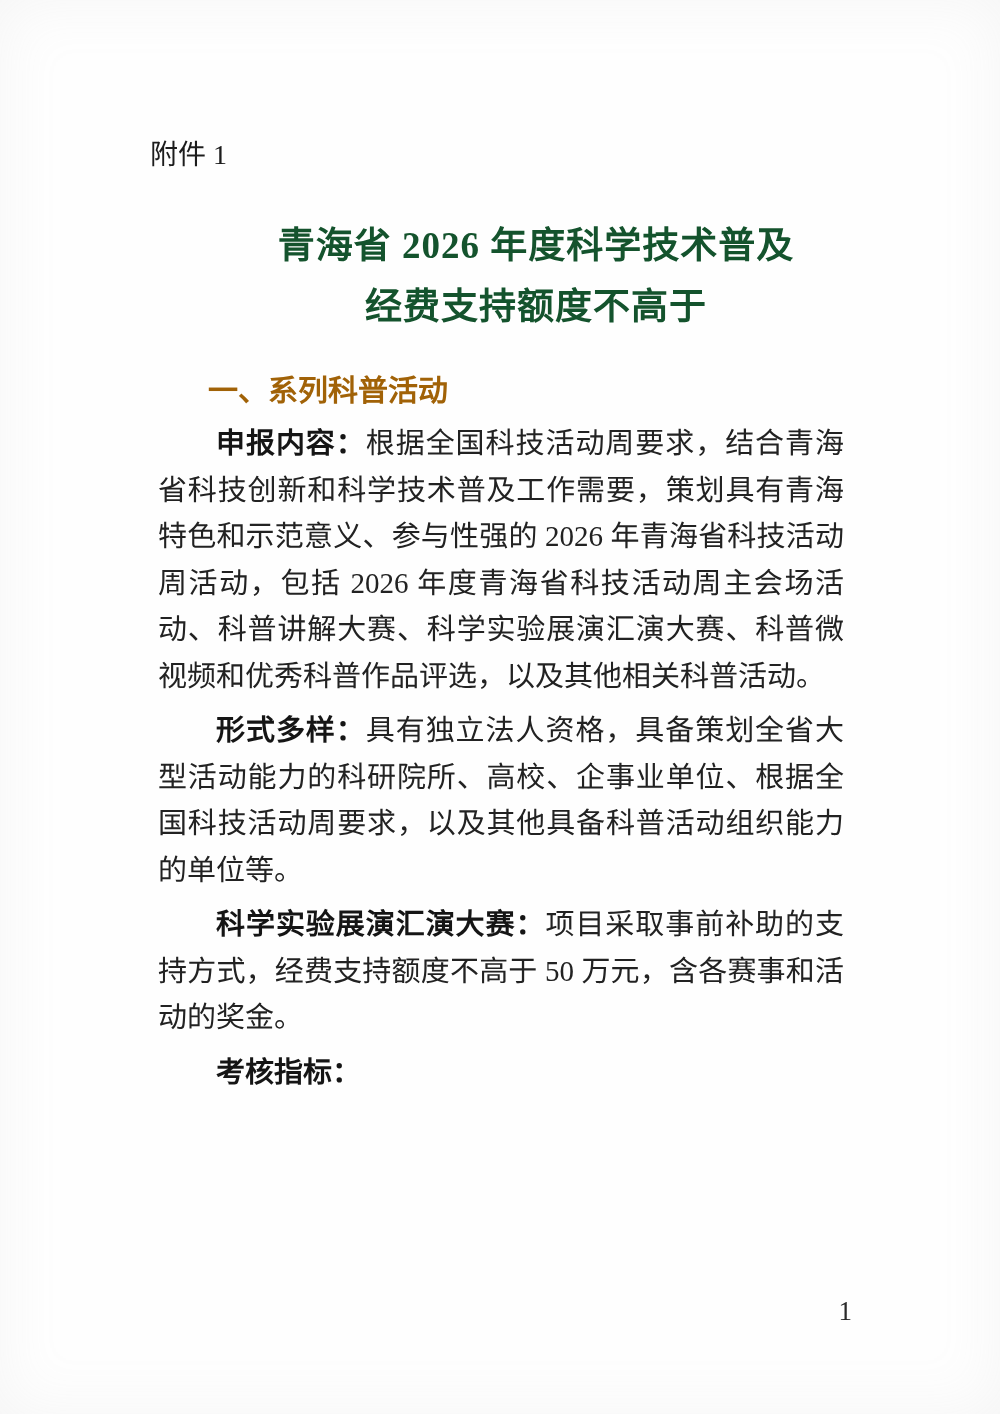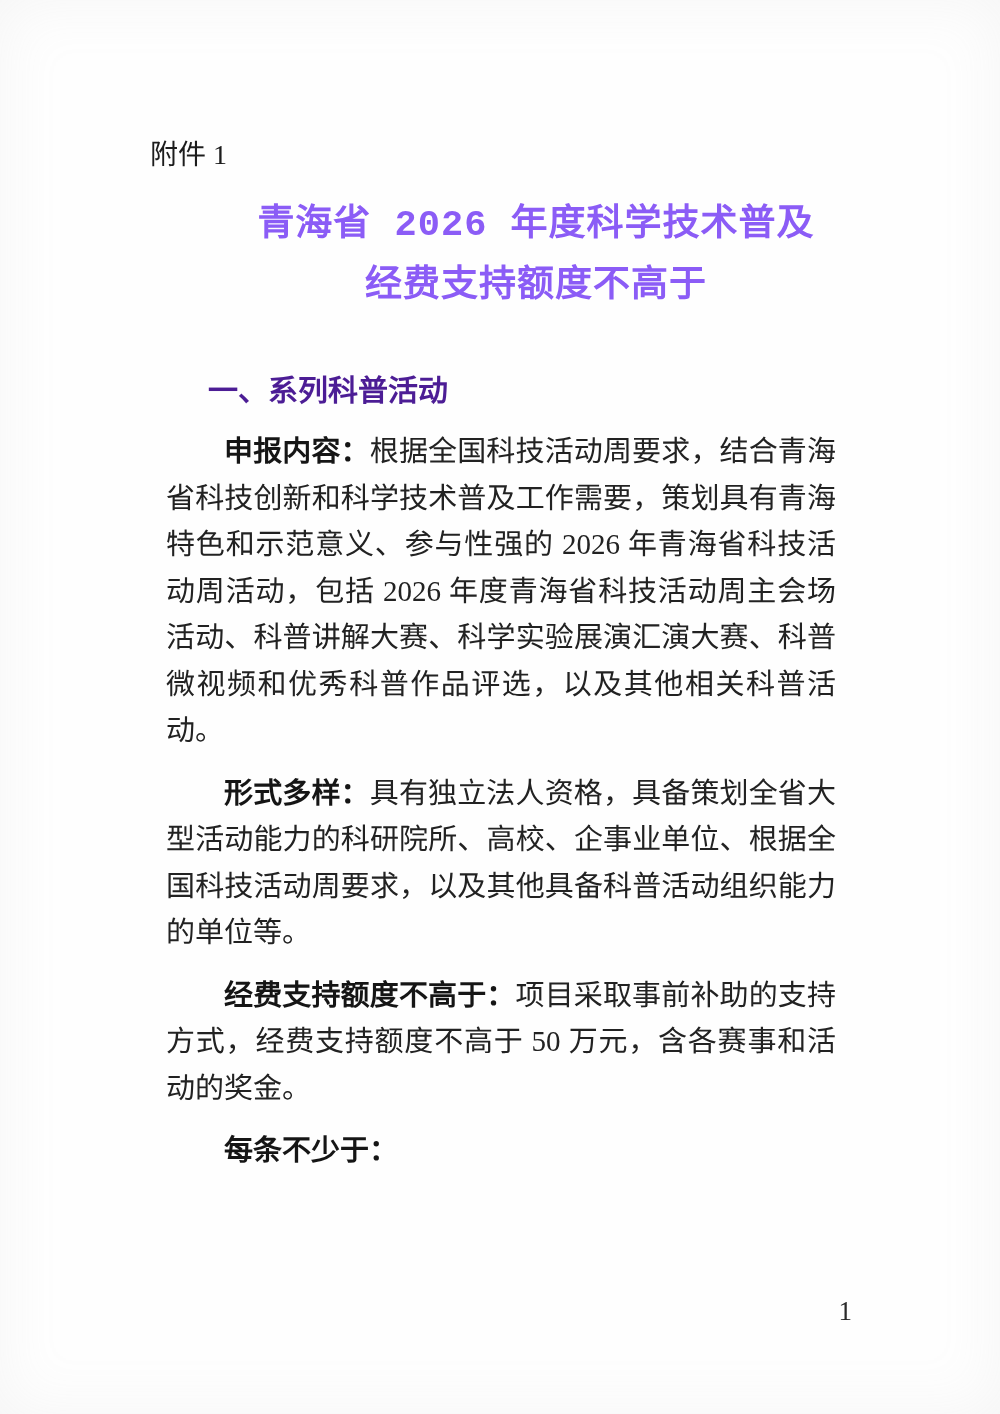--- a/index.html
+++ b/index.html
@@ -21,57 +21,57 @@
   .attachment-label {
     position: absolute;
     top: 136px;
     left: 150px;
     font-size: 28px;
     line-height: 38px;
     white-space: nowrap;
   }
   .doc-title {
     position: absolute;
-    top: 195px;
+    top: 215px;
     left: 185px;
     width: 702px;
     text-align: center;
-    font-family: Liberation Mono, monospace;
+    font-family: Liberation Serif, serif;
     font-weight: bold;
     font-size: 37px;
     line-height: 61px;
     letter-spacing: 1px;
-    color: #8b5cf6;
+    color: #14532d;
   }
   .section-heading {
     position: absolute;
     top: 371px;
     left: 150px;
     width: 702px;
     padding-left: 58px;
     box-sizing: border-box;
     font-family: "Liberation Sans", sans-serif;
     font-weight: bold;
     font-size: 30px;
     line-height: 40px;
-    color: #4c1d95;
+    color: #a16207;
     white-space: nowrap;
   }
   .doc-body {
     position: absolute;
     top: 412px;
     left: 150px;
     width: 702px;
     font-size: 29px;
     line-height: 46.5px;
     text-align: justify;
     text-justify: inter-ideograph;
   }
   .doc-body p {
-    margin: 16px;
+    margin: 8px;
     text-indent: 2em;
   }
   .para-label {
     font-weight: bold;
     color: #151515;
   }
   .para-text {
     color: #222222;
   }
   .page-number {
@@ -98,22 +98,22 @@
   </div>
 
   <div class="section-heading">一、系列科普活动</div>
 
   <div class="doc-body">
 
     <p><span class="para-label">申报内容：</span><span class="para-text">根据全国科技活动周要求，结合青海省科技创新和科学技术普及工作需要，策划具有青海特色和示范意义、参与性强的 2026 年青海省科技活动周活动，包括 2026 年度青海省科技活动周主会场活动、科普讲解大赛、科学实验展演汇演大赛、科普微视频和优秀科普作品评选，以及其他相关科普活动。</span></p>
 
     <p><span class="para-label">形式多样：</span><span class="para-text">具有独立法人资格，具备策划全省大型活动能力的科研院所、高校、企事业单位、根据全国科技活动周要求，以及其他具备科普活动组织能力的单位等。</span></p>
 
-    <p><span class="para-label">经费支持额度不高于：</span><span class="para-text">项目采取事前补助的支持方式，经费支持额度不高于 50 万元，含各赛事和活动的奖金。</span></p>
+    <p><span class="para-label">科学实验展演汇演大赛：</span><span class="para-text">项目采取事前补助的支持方式，经费支持额度不高于 50 万元，含各赛事和活动的奖金。</span></p>
 
-    <p><span class="para-label">每条不少于：</span><span class="para-text"></span></p>
+    <p><span class="para-label">考核指标：</span><span class="para-text"></span></p>
 
 
   </div>
 
   <div class="page-number">1</div>
 
 </div>
 
 </body></html>

